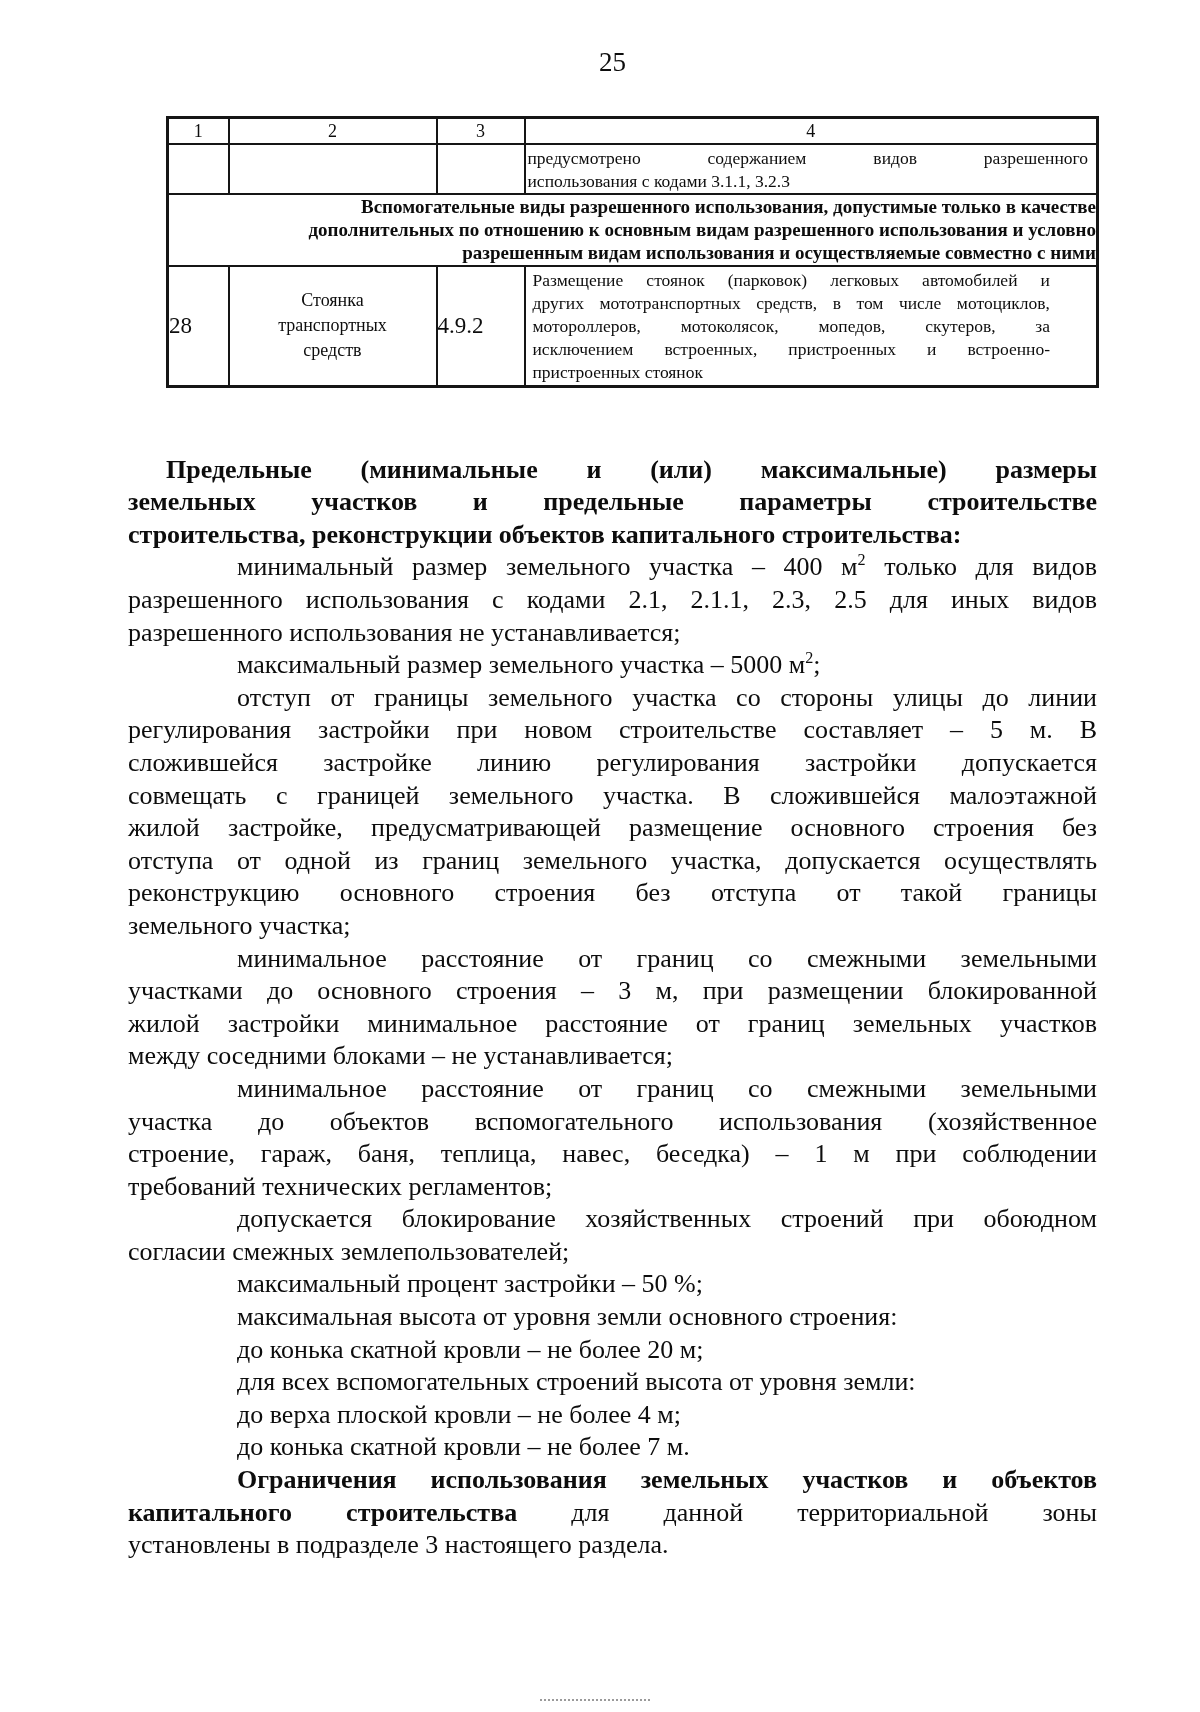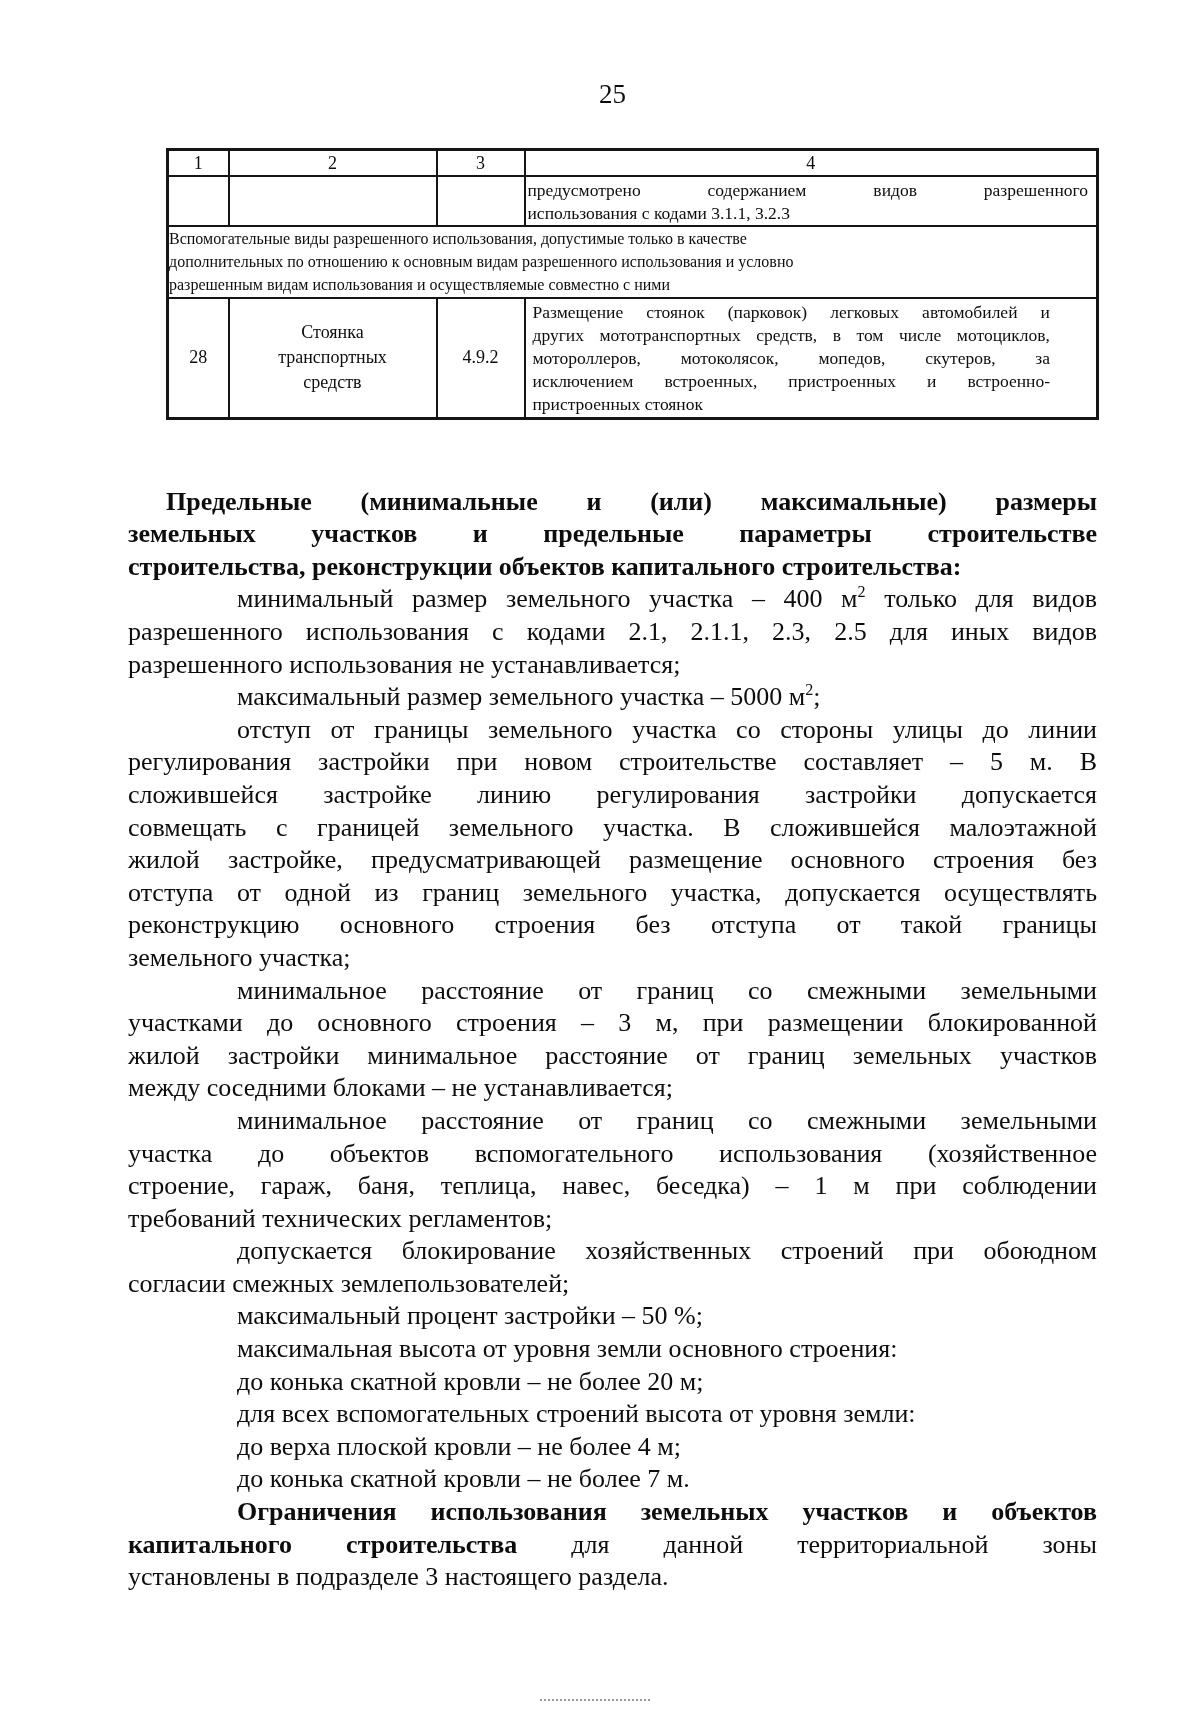--- a/index.html
+++ b/index.html
@@ -11,21 +11,20 @@
     color:#0d0d0d;
     overflow:hidden;
   }
   .content{
     position:absolute;left:128px;top:46px;width:969px;
   }
   .page-number{
     text-align:center;
     font-size:27px;line-height:32px;
     margin-bottom:38px;
-    margin-top:32px;
   }
   
   table.doc{
     border-collapse:collapse;
     table-layout:fixed;
     margin-left:38px;
     width:930px;
     font-size:17.5px;
   }
   table.doc td{
@@ -35,23 +34,23 @@
     overflow:hidden;
   }
   table.doc tr:first-child td{border-top:3px solid #151515;}
   table.doc tr:last-child td{border-bottom:3px solid #151515;}
   table.doc td:first-child{border-left:3px solid #151515;}
   table.doc td:last-child{border-right:3px solid #151515;}
   td.hc{height:24px;text-align:center;font-size:18px;line-height:22px;}
   td.c4{vertical-align:top;}
   td.r2cell{height:47px;}
   td.r2cell .cellpad{padding:2px 8px 0 2px;line-height:23px;}
-  td.seccell{height:69px;text-align:left;font-weight:normal;font-size:16px;}
+  td.seccell{height:69px;text-align:right;font-weight:bold;font-size:19px;}
   td.seccell .secline{line-height:23.2px;}
-  td.r28num,td.r28code{height:117px;text-align:center;font-size:18px;}
+  td.r28num,td.r28code{height:117px;font-size:23px;}
   td.r28name{text-align:center;font-size:18px;}
   td.r28name .nline{line-height:25px;}
   td.r28desc .cellpad{padding:2px 46px 0 7px;line-height:23.2px;border-radius:6px;}
   .tj{text-align:justify;text-align-last:justify;}
   
   .bodytext{
     margin-top:66px;
     font-size:26px;
     line-height:32.6px;
     width:969px;

